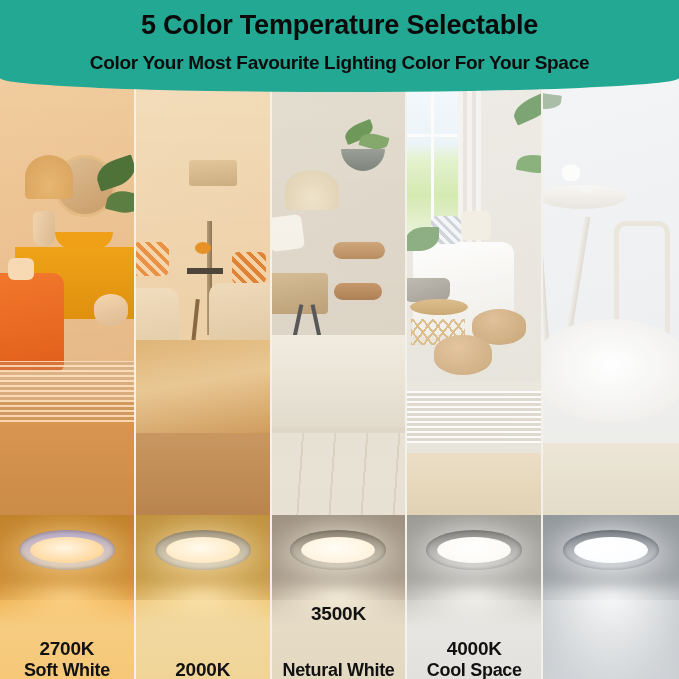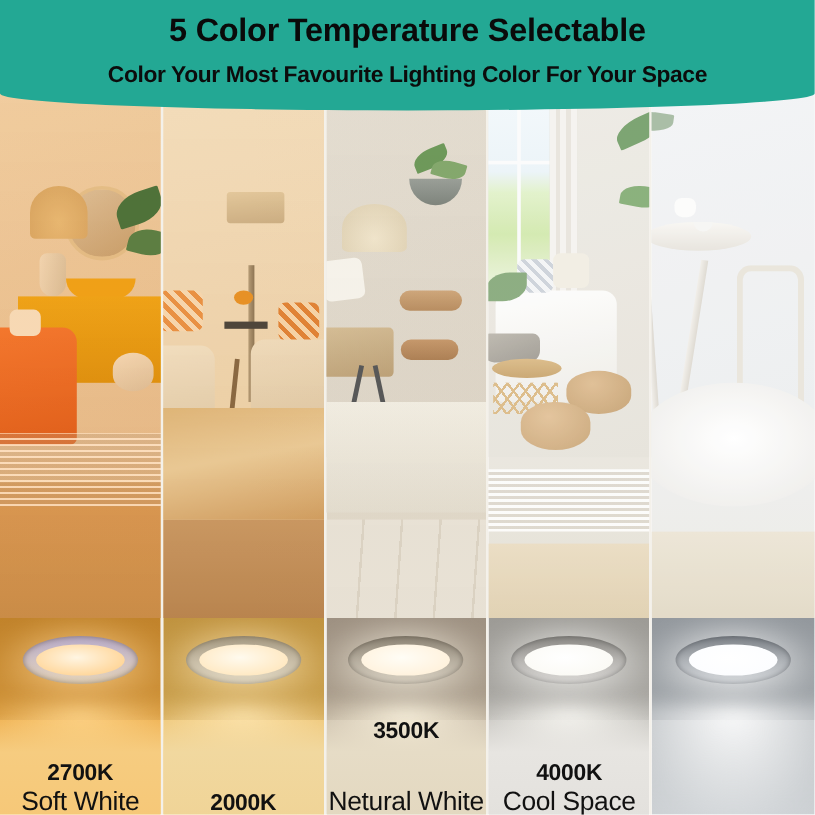--- a/index.html
+++ b/index.html
@@ -107,21 +107,21 @@
   .label {
     position:absolute; left:0; right:0; bottom:0; height:84px;
     display:flex; flex-direction:column; align-items:center;
     justify-content:flex-end; gap:3px; z-index:12;
   }
   .label-k {
     font-size:19px; font-weight:bold; color:#111; line-height:1;
     letter-spacing:-0.2px;
   }
   .label-name {
-    font-size:22px; font-weight:normal; color:#111; line-height:1;
+    font-size:18px; font-weight:bold; color:#111; line-height:1;
     letter-spacing:-0.3px; white-space:nowrap;
   }
 </style>
 </head>
 <body>
 
 <div class="infographic">
 
   <div class="columns">
 

